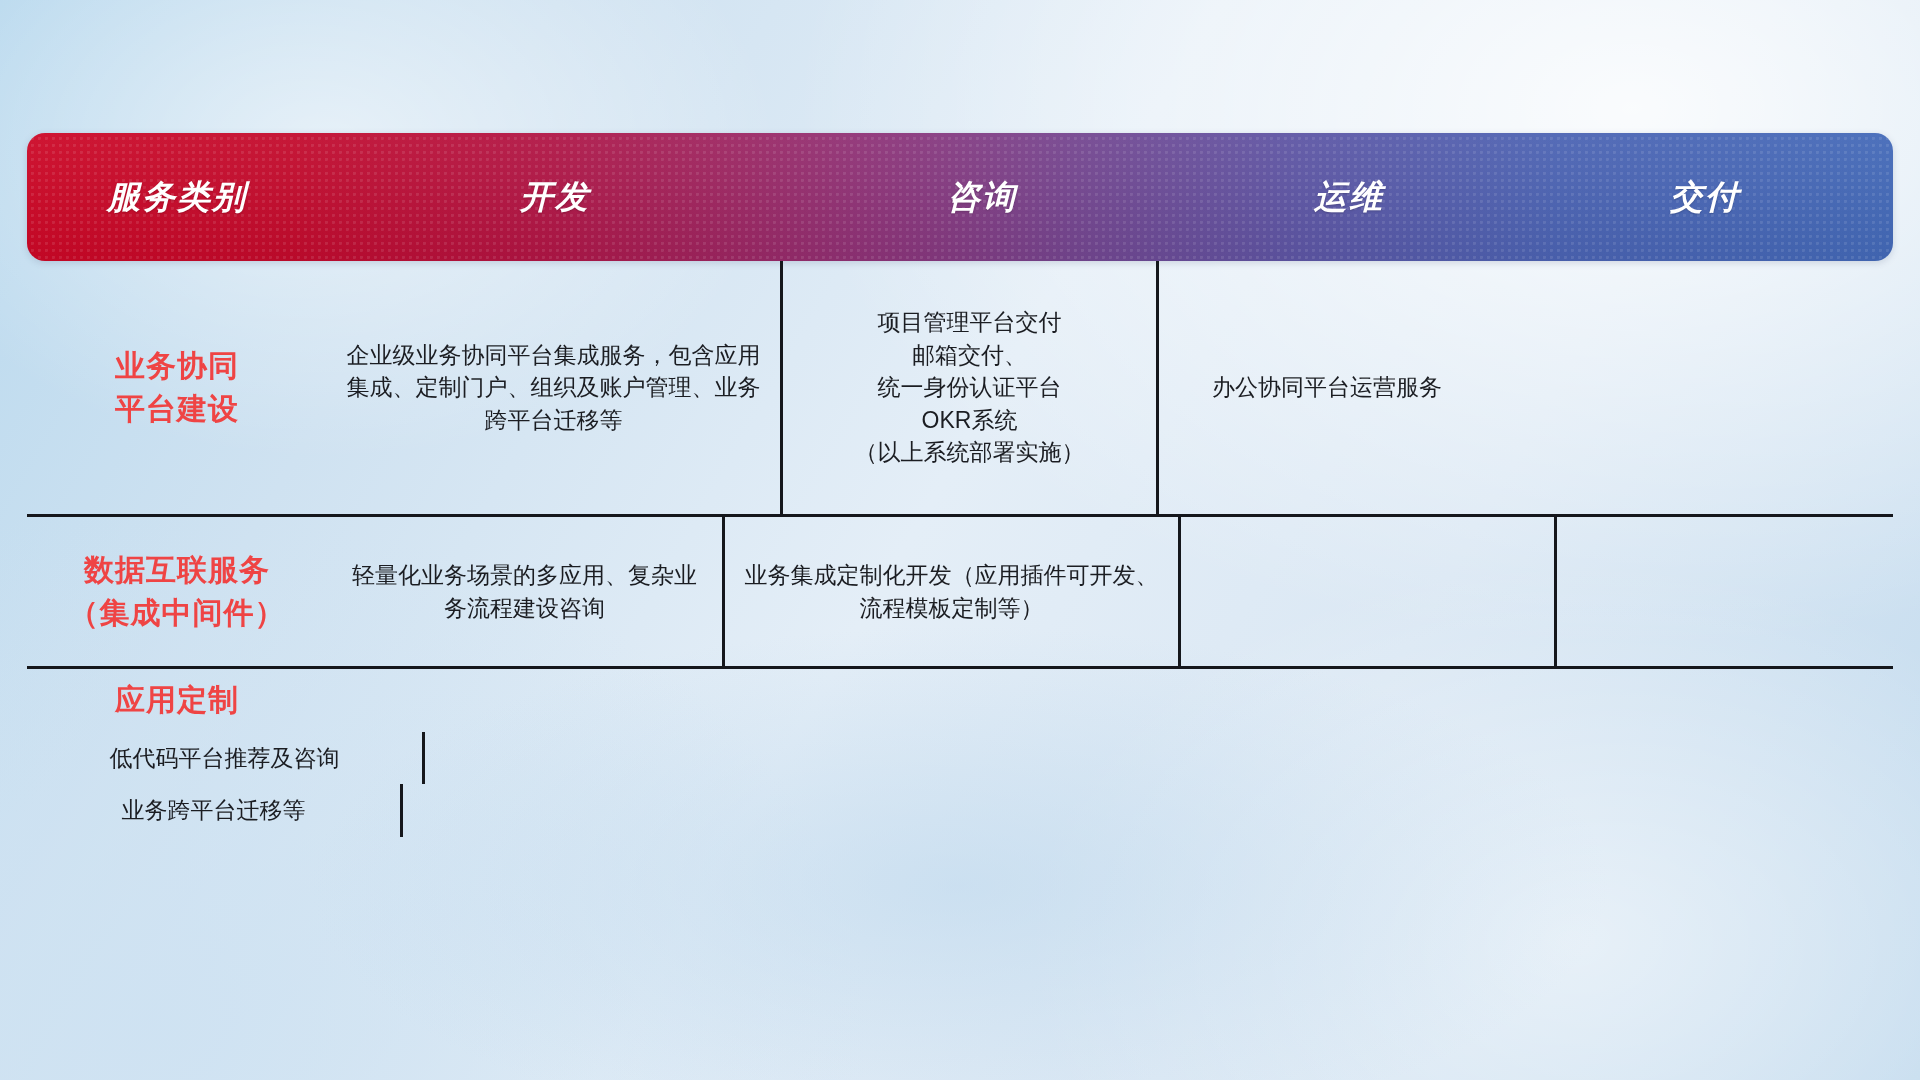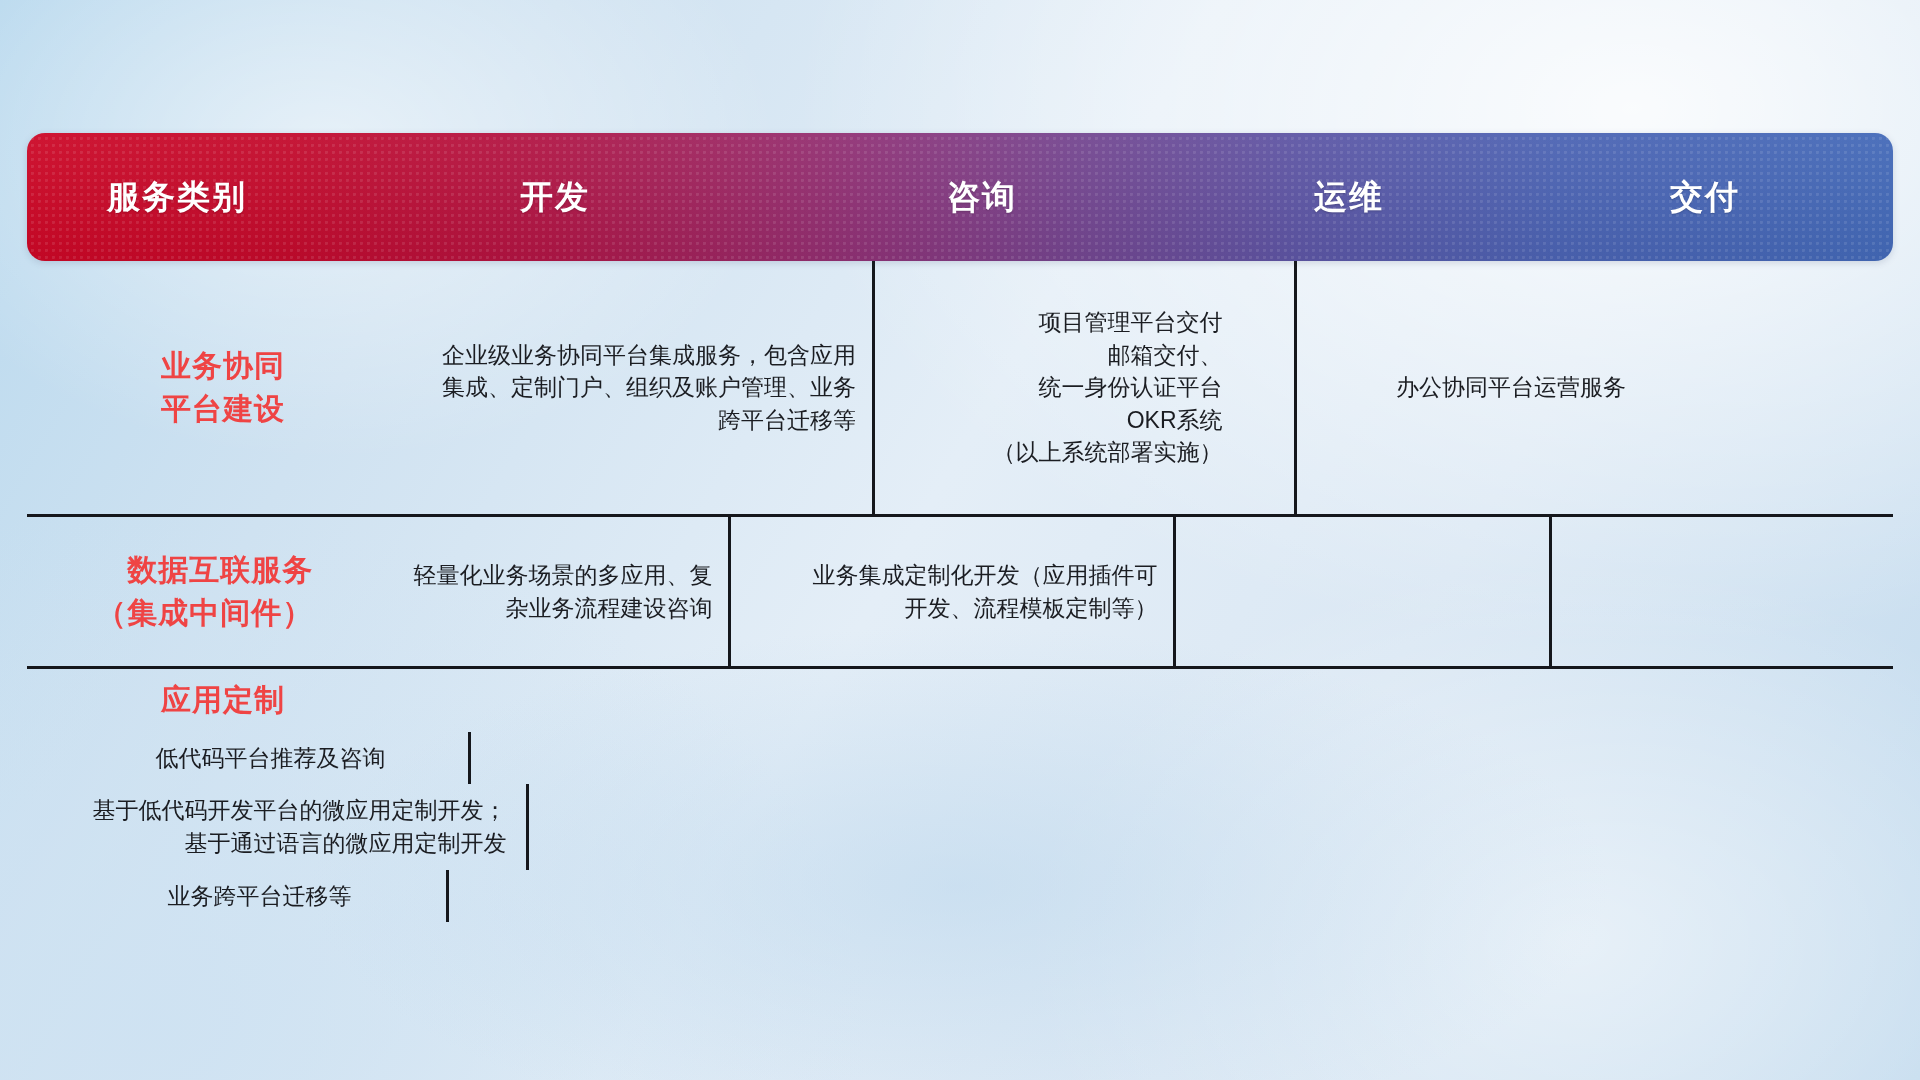--- a/index.html
+++ b/index.html
@@ -72,20 +72,21 @@
   }
   .th {
     color: #ffffff;
     font-size: 33px;
     font-weight: bold;
     text-align: center;
     letter-spacing: 2px;
     position: relative;
     z-index: 2;
     text-shadow: 0 1px 2px rgba(0,0,0,0.18);
+    font-style: italic;
   }
 
   .tbody {
     position: relative;
     display: flex;
     flex-direction: column;
     height: 710px;
   }
 
   .trow {
@@ -97,23 +98,22 @@
   .td {
     position: relative;
     display: flex;
     align-items: center;
     justify-content: center;
     padding: 10px 16px;
     border-right: 3px solid #15171c;
     font-size: 23px;
     line-height: 1.42;
     color: #1b1d22;
-    text-align: right;
+    text-align: center;
     white-space: pre-line;
-    margin-left: 46px;
   }
   .td.last { border-right: none; }
 
   .td-label {
     color: #ef4444;
     font-size: 30px;
     font-weight: bold;
     line-height: 1.42;
     letter-spacing: 1px;
     border-right: none;
@@ -166,20 +166,18 @@
 （集成中间件）</div>
       <div class="td c1">轻量化业务场景的多应用、复杂业务流程建设咨询</div>
       <div class="td c2">业务集成定制化开发（应用插件可开发、流程模板定制等）</div>
       <div class="td c3"></div>
       <div class="td c4 last"></div>
     </div>
 
     <div class="trow r3">
       <div class="td td-label c0">应用定制</div>
       <div class="td c1">低代码平台推荐及咨询</div>
-      <div class="td c2">基于低代码开发平台的微应用定制开发；
-基于通过语言的微应用定制开发</div>
       <div class="td c3">业务跨平台迁移等</div>
       <div class="td c4 last"></div>
     </div>
 
   </div>
 </div>
 
 </body></html>

